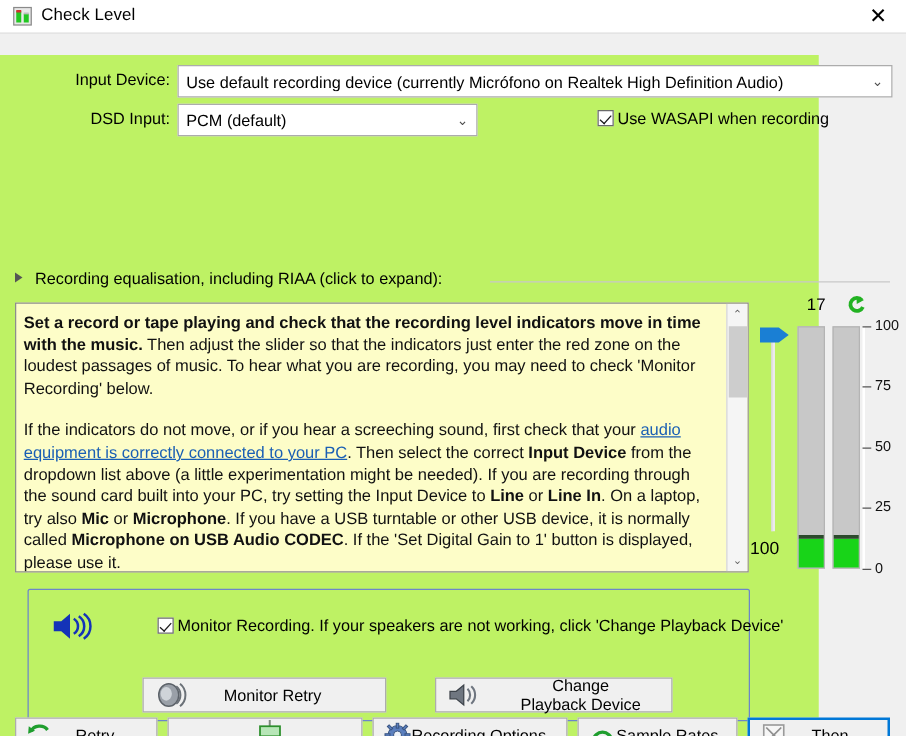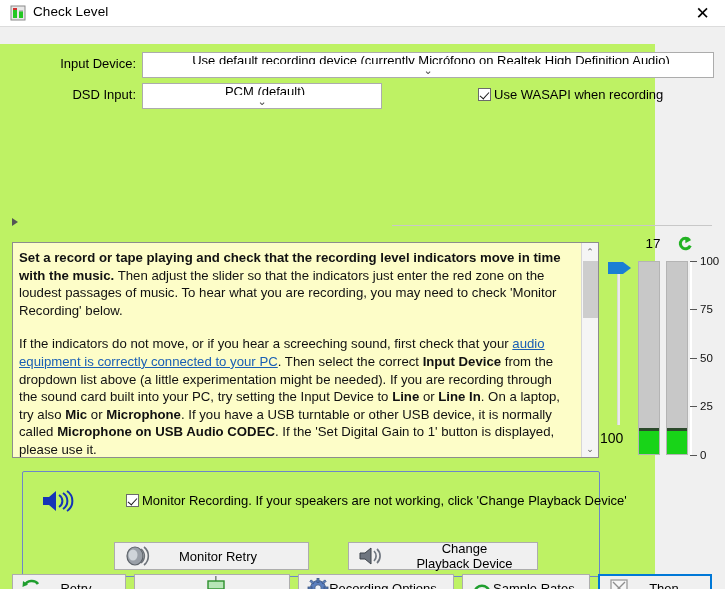--- a/index.html
+++ b/index.html
@@ -31,21 +31,21 @@
   
   #client{
     position:absolute;left:0;top:44px;width:655px;height:563px;
     background:#bef264;
   }
   
   .lbl{position:absolute;font-size:13px;color:#000;text-align:right;}
   .combo{
     position:absolute;background:#fff;border:1px solid #acacac;
     box-sizing:border-box;height:26px;
-    display:flex;align-items:center;flex-direction:column;
+    display:flex;align-items:center;
   }
   .combo .ctext{
     padding-left:6px;font-size:13px;color:#000;white-space:nowrap;overflow:hidden;
     flex:1;
   }
   .combo .carrow{
     width:22px;text-align:center;color:#4b4b4b;font-size:11px;
     font-family:"DejaVu Sans",sans-serif;
   }
   #device-combo{left:142px;top:8px;width:572px;}
@@ -198,21 +198,21 @@
   <div class="combo" id="dsd-combo">
     <span class="ctext">PCM (default)</span>
     <span class="carrow">⌄</span>
   </div>
 
   <label id="wasapi-row">
     <span class="cbox checked"></span><span class="txt">Use WASAPI when recording</span>
   </label>
 
   <div id="expander">
-    <span class="tri"></span>
+    <span class="tri"></span><span class="etxt">Recording equalisation, including RIAA (click to expand):</span>
   </div>
   <div id="expander-rule"></div>
 
   <div id="infopanel">
     <div id="infotext">
       <p><b>Set a record or tape playing and check that the recording level indicators move in time with the music.</b><span>  Then adjust the slider so that the indicators just enter the red zone on the loudest passages of music.  To hear what you are recording, you may need to check 'Monitor Recording' below.</span></p>
       <div class="gap"></div>
       <p><span>If the indicators do not move, or if you hear a screeching sound, first check that your </span><a href="#">audio equipment is correctly connected to your PC</a><span>.  Then select the correct </span><b>Input Device</b><span> from the dropdown list above (a little experimentation might be needed).  If you are recording through the sound card built into your PC, try setting the Input Device to </span><b>Line</b><span> or </span><b>Line In</b><span>.  On a laptop, try also </span><b>Mic</b><span> or </span><b>Microphone</b><span>.  If you have a USB turntable or other USB device, it is normally called </span><b>Microphone on USB Audio CODEC</b><span>.  If the 'Set Digital Gain to 1' button is displayed, please use it.</span></p>
     </div>
     <div id="sb">

